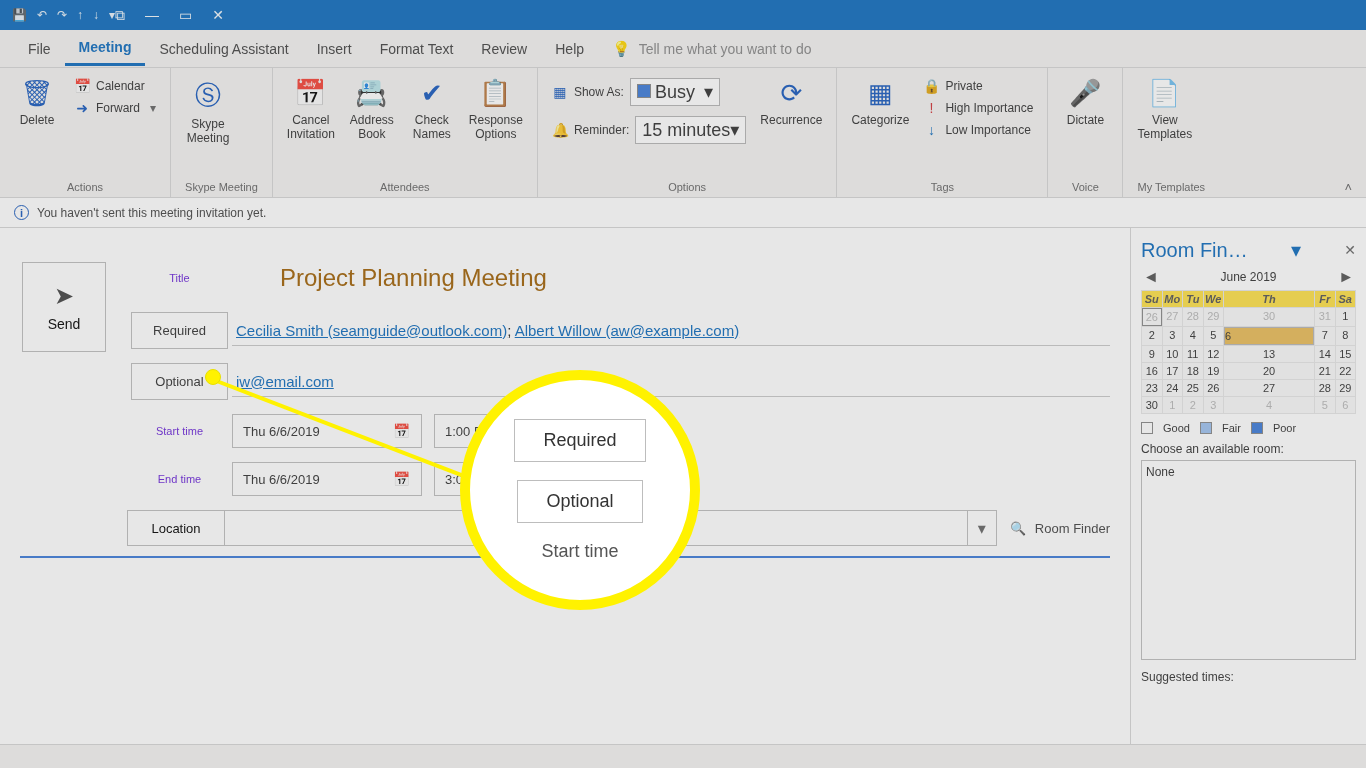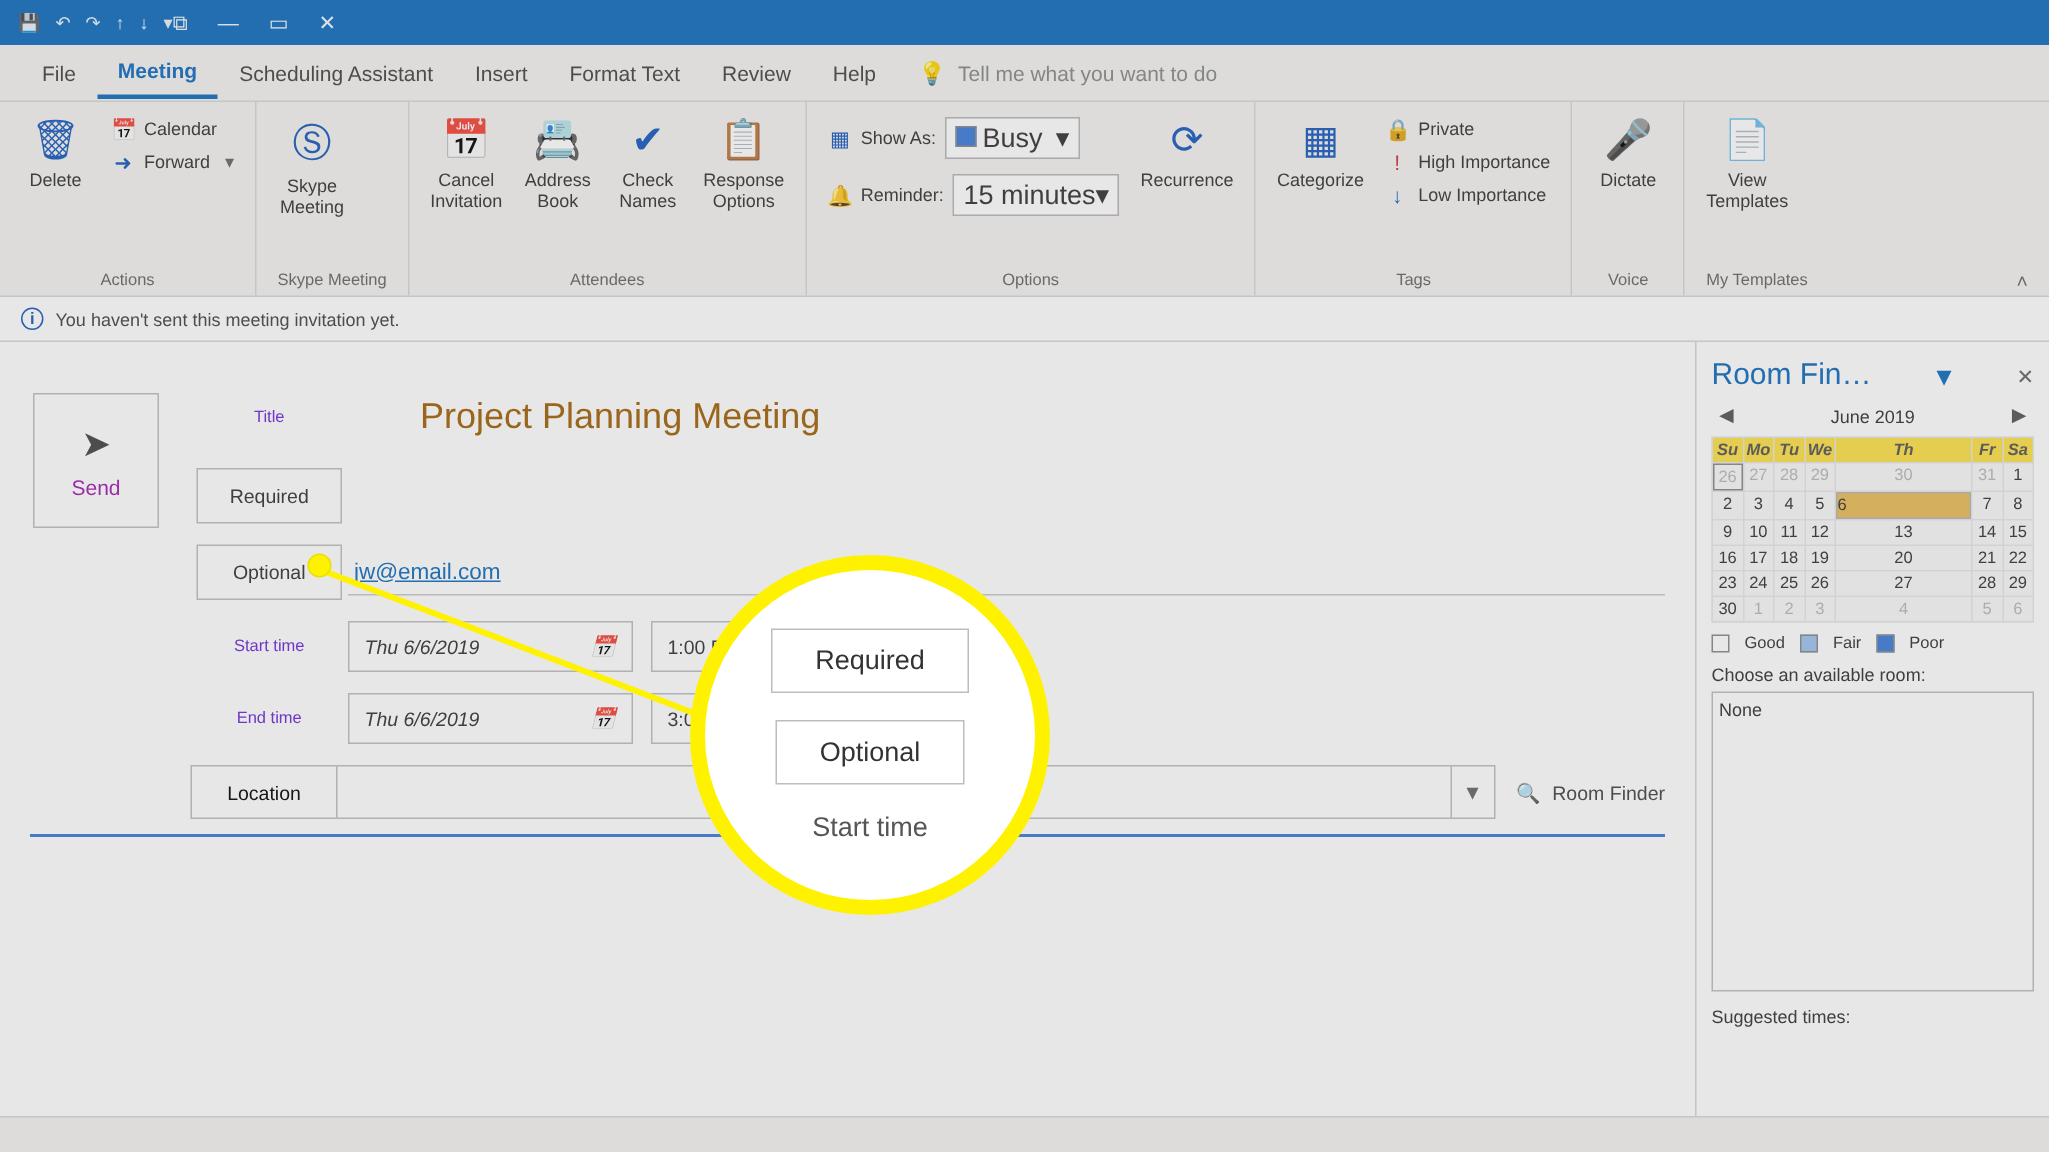--- a/index.html
+++ b/index.html
@@ -34,29 +34,29 @@
   .ribbon-collapse span { font-size: 13px; }
   
   .infobar { height: 30px; border-bottom: 1px solid #d6d6d6; display: flex; align-items: center; padding-left: 14px; font-size: 12px; color: #185abd; gap: 8px; }
   .infobar .ic { color: #185abd; border: 1.5px solid #185abd; border-radius: 50%; width: 15px; height: 15px; display: inline-flex; align-items: center; justify-content: center; font-size: 11px; font-weight: 700; }
   .infobar .txt { color: #444; }
   
   .main { display: flex; height: calc(768px - 30px - 38px - 130px - 30px - 24px); }
   .form { flex: 1; padding: 30px 20px 20px; position: relative; }
   .sendbox { position: absolute; left: 22px; top: 34px; width: 84px; height: 90px; border: 1px solid #bdbdbd; background: #fff; display: flex; flex-direction: column; align-items: center; justify-content: center; gap: 6px; cursor: default; }
   .sendbox .arrow { font-size: 24px; color: #444; }
-  .sendbox .lbl { font-size: 14px; color: #a21caf; }
+  .sendbox .lbl { font-size: 14px; color: #000000; }
   .frow { display: flex; align-items: center; margin-bottom: 14px; margin-left: 107px; }
   .fbtncol { width: 105px; display: flex; justify-content: center; }
   .flabelcol { width: 105px; display: flex; align-items: center; justify-content: center; font-size: 11px; color: #6d28d9; }
   .fieldbtn { border: 1px solid #bdbdbd; background: #fff; padding: 10px 0; width: 97px; text-align: center; font-size: 13px; color: #333; cursor: default; }
   .ftxt { flex: 1; border-bottom: 1px solid #c8c8c8; padding: 6px 4px; font-size: 15px; color: #222; }
   .ftxt.titleval { font-size: 24px; border: none; color: #a16207; margin-left: 44px; }
   .ftxt a { color: #0f6cbd; text-decoration: underline; }
-  .datebox { border: 1px solid #bdbdbd; background: #fff; width: 190px; height: 34px; display: flex; align-items: center; justify-content: space-between; padding: 0 10px; font-size: 13px; color: #333; font-style: italic; }
+  .datebox { border: 1px solid #bdbdbd; background: #fff; width: 190px; height: 34px; display: flex; align-items: center; justify-content: space-between; padding: 0 10px; font-size: 13px; color: #333; }
   .datebox .cal { font-size: 14px; color: #666; }
   .timebox { border: 1px solid #bdbdbd; background: #fff; width: 96px; height: 34px; display: flex; align-items: center; justify-content: space-between; padding: 0 10px; font-size: 13px; color: #333; margin-left: 12px; }
   .timerow-extra { display: flex; align-items: center; gap: 10px; margin-left: 12px; font-size: 13px; color: #444; }
   .locval { border: 1px solid #bdbdbd; height: 36px; margin-left: 107px; display: flex; align-items: center; }
   .locval .fb { width: 97px; text-align: center; border-right: 1px solid #bdbdbd; height: 100%; display: flex; align-items: center; justify-content: center; font-size: 13px; }
   .locval .inner { flex: 1; padding: 0 8px; }
   .locval .dd { padding: 0 10px; border-left: 1px solid #bdbdbd; height: 100%; display: flex; align-items: center; color: #666; }
   .roomfinder-lnk { display: flex; align-items: center; gap: 8px; margin-left: 14px; color: #444; font-size: 13px; }
   .frow.bb { border-bottom: 2px solid #3e7cd8; padding-bottom: 10px; margin-bottom: 0; }
   
@@ -270,20 +270,23 @@
 
     <div class="frow">
       <div class="flabelcol">Title</div>
       <div class="ftxt titleval">Project Planning Meeting</div>
     </div>
 
     <div class="frow">
       <div class="fbtncol">
           <div class="fieldbtn">Required</div>
         </div>
+      <div class="ftxt">
+        <a>Cecilia Smith (seamguide@outlook.com)</a><span>; </span><a>Albert Willow (aw@example.com)</a>
+      </div>
     </div>
 
     <div class="frow">
       <div class="fbtncol">
           <div class="fieldbtn">Optional</div>
         </div>
       <div class="ftxt"><a>jw@email.com</a></div>
     </div>
 
     <div class="frow">

